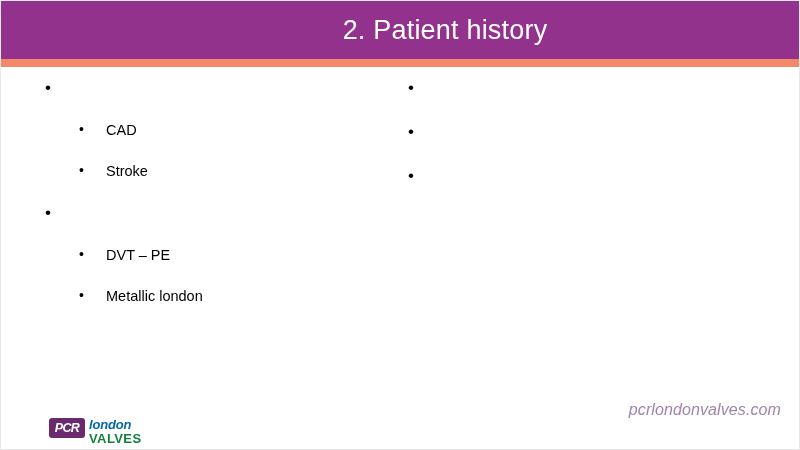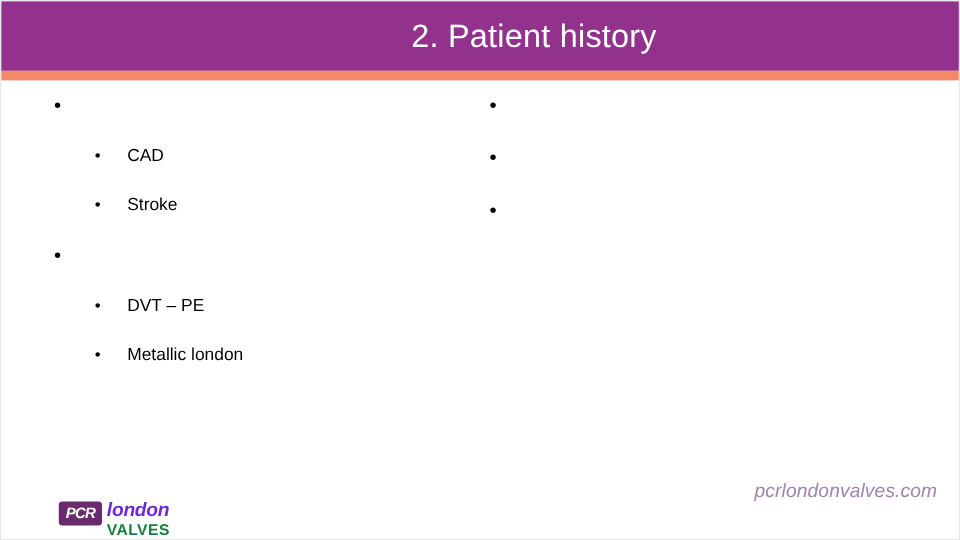--- a/index.html
+++ b/index.html
@@ -146,22 +146,22 @@
     letter-spacing: -0.6px;
     line-height: 1;
   }
   #logo-words {
     display: flex;
     flex-direction: column;
     justify-content: center;
     line-height: 1;
   }
   #logo-london {
-    color: #6d28d9;
-    font-size: 16px;
+    color: #0369a1;
+    font-size: 13px;
     font-style: italic;
     font-weight: 600;
     letter-spacing: -0.2px;
     margin-bottom: 1px;
   }
   #logo-valves {
     color: #15803d;
     font-size: 13px;
     font-weight: bold;
     letter-spacing: 0.4px;

